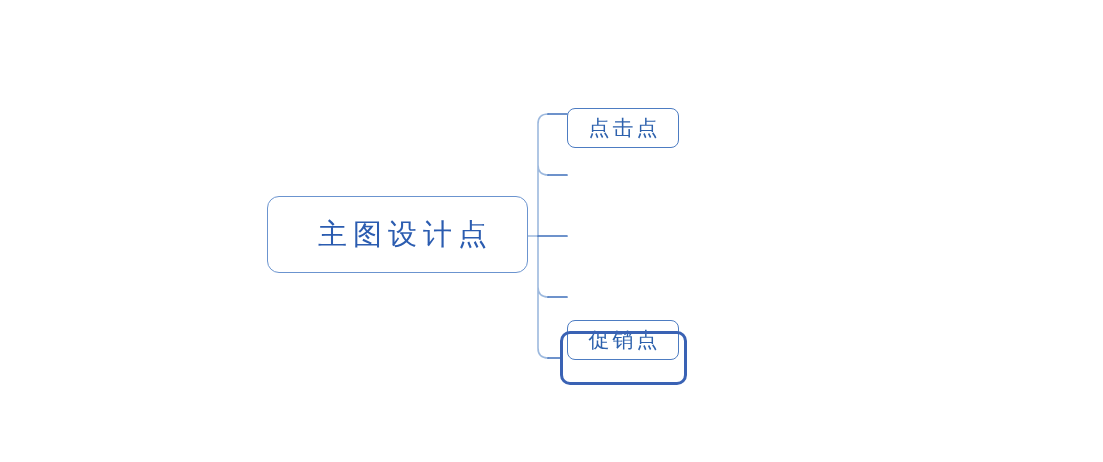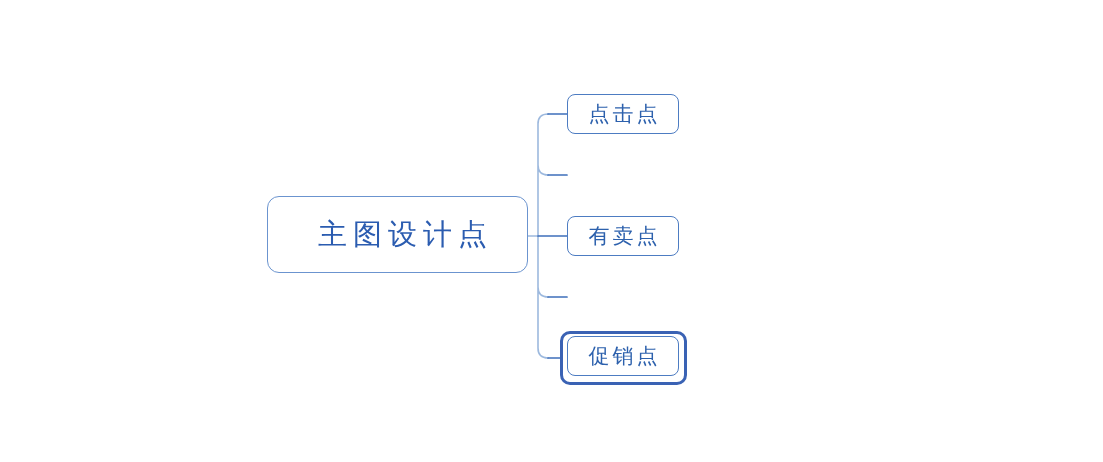--- a/index.html
+++ b/index.html
@@ -48,25 +48,25 @@
     left: 567px;
     width: 112px;
     height: 40px;
     border: 1.5px solid #4d7cc2;
     border-radius: 8px;
     font-size: 21px;
     letter-spacing: 3px;
     padding-left: 3px; 
     color: #2d61ad;
   }
-  .child-node.pos-1 { top: 94px; }
+  .child-node.pos-1 { top: 108px; }
   .child-node.pos-2 { top: 155px; }
   .child-node.pos-3 { top: 216px; }
   .child-node.pos-4 { top: 277px; }
-  .child-node.pos-5 { top: 336px; }
+  .child-node.pos-5 { top: 320px; }
   .selection-ring {
     position: absolute;
     box-sizing: border-box;
     left: 560px;
     top: 331px;
     width: 127px;
     height: 54px;
     border: 3px solid #3a62b4;
     border-radius: 10px;
     background: transparent;
@@ -96,23 +96,20 @@
 
   <div class="node root-node">
     <span>主图设计点</span>
   </div>
 
   <div class="node child-node pos-1">
     <span>点击点</span>
   </div>
 
 
-  <div class="node child-node pos-3">
-    <span>有卖点</span>
-  </div>
 
 
   <div class="node child-node pos-5">
     <span>促销点</span>
   </div>
 
   <div class="selection-ring"></div>
 
 </div>
 

